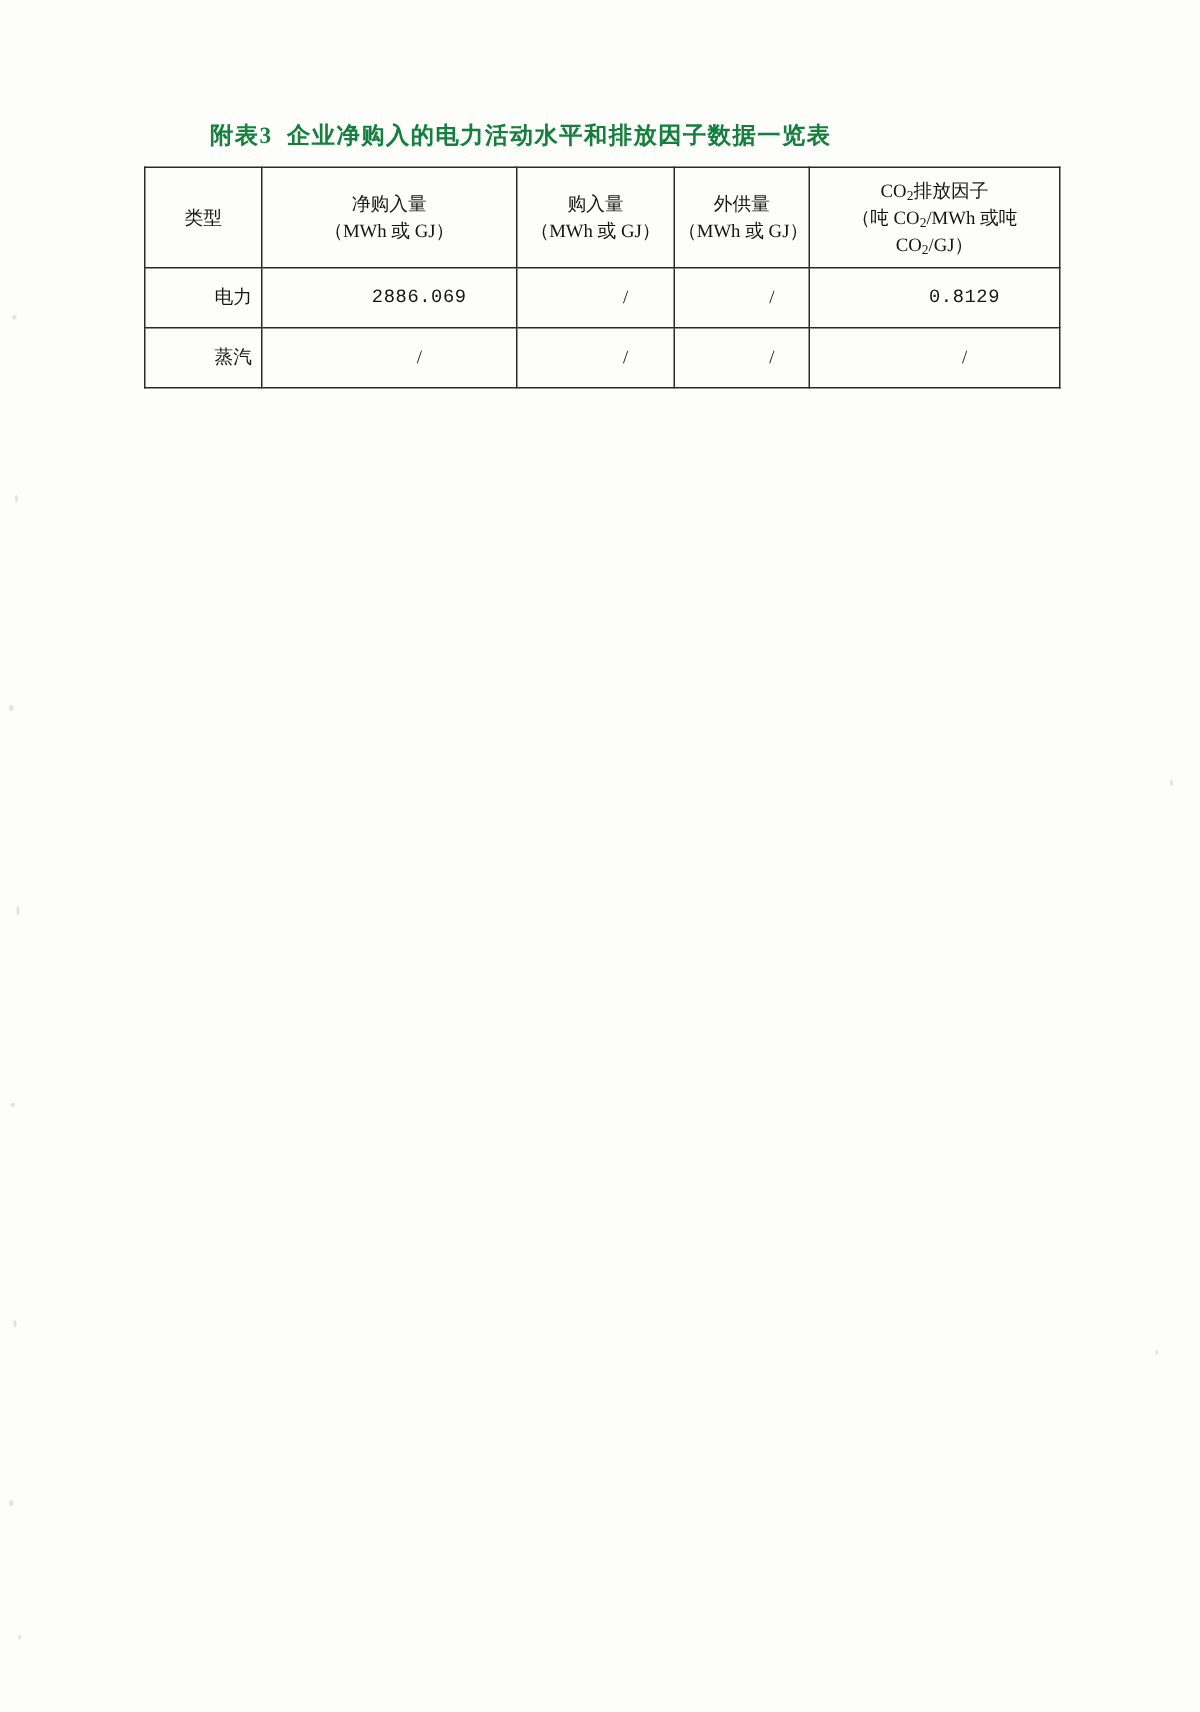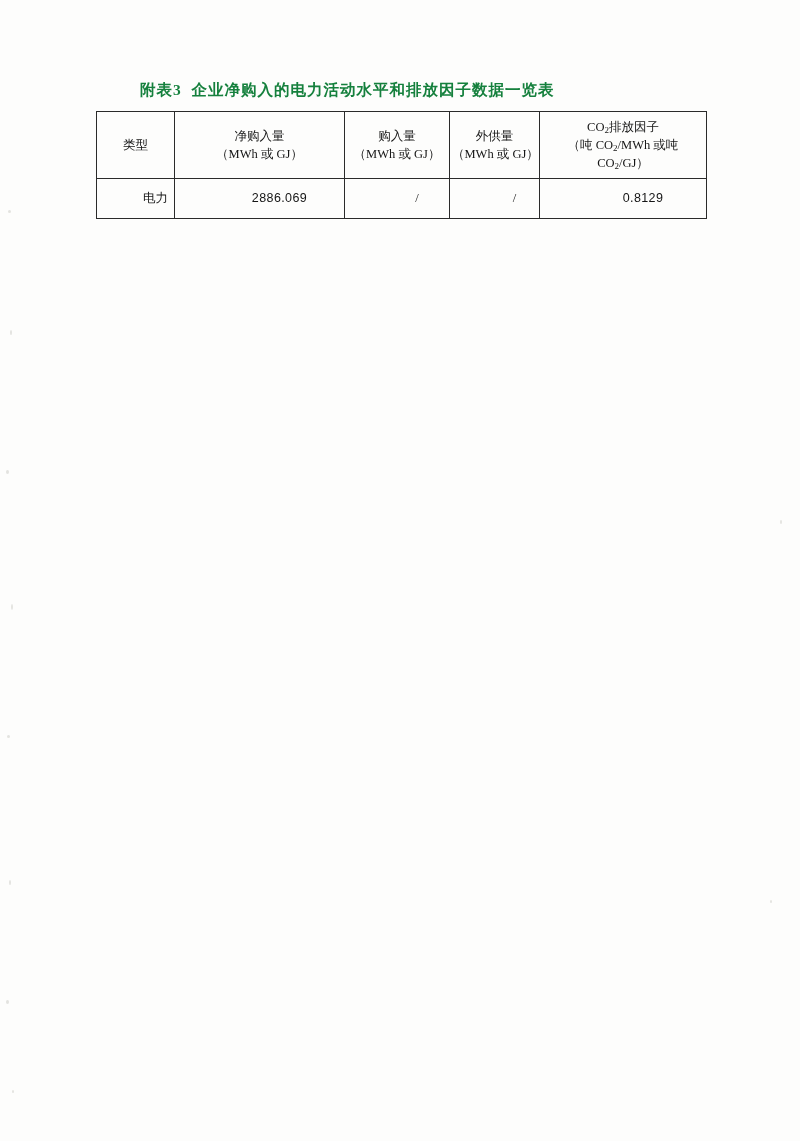--- a/index.html
+++ b/index.html
@@ -77,21 +77,21 @@
   }
   .col-type   { width: 78px; }
   .col-net    { width: 170px; }
   .col-buy    { width: 105px; }
   .col-sell   { width: 90px; }
   .col-factor { width: 167px; }
 
   .cell-line { display: block; }
   .nowrap { white-space: nowrap; }
   .num {
-    font-family: Liberation Sans, sans-serif;
+    font-family: Liberation Mono, monospace;
     letter-spacing: .4px;
     margin-top: 32px;
   }
   sub {
     font-size: 9px;
     vertical-align: baseline;
     position: relative;
     bottom: -2px;
   }
   .slash {
@@ -154,16 +154,23 @@
       </tr>
     </thead>
     <tbody>
       <tr>
         <td>电力</td>
         <td class="num">2886.069</td>
         <td class="slash">/</td>
         <td class="slash">/</td>
         <td class="num">0.8129</td>
       </tr>
+      <tr>
+        <td>蒸汽</td>
+        <td class="slash">/</td>
+        <td class="slash">/</td>
+        <td class="slash">/</td>
+        <td class="slash">/</td>
+      </tr>
     </tbody>
   </table>
 
 </div>
 
 </body></html>

